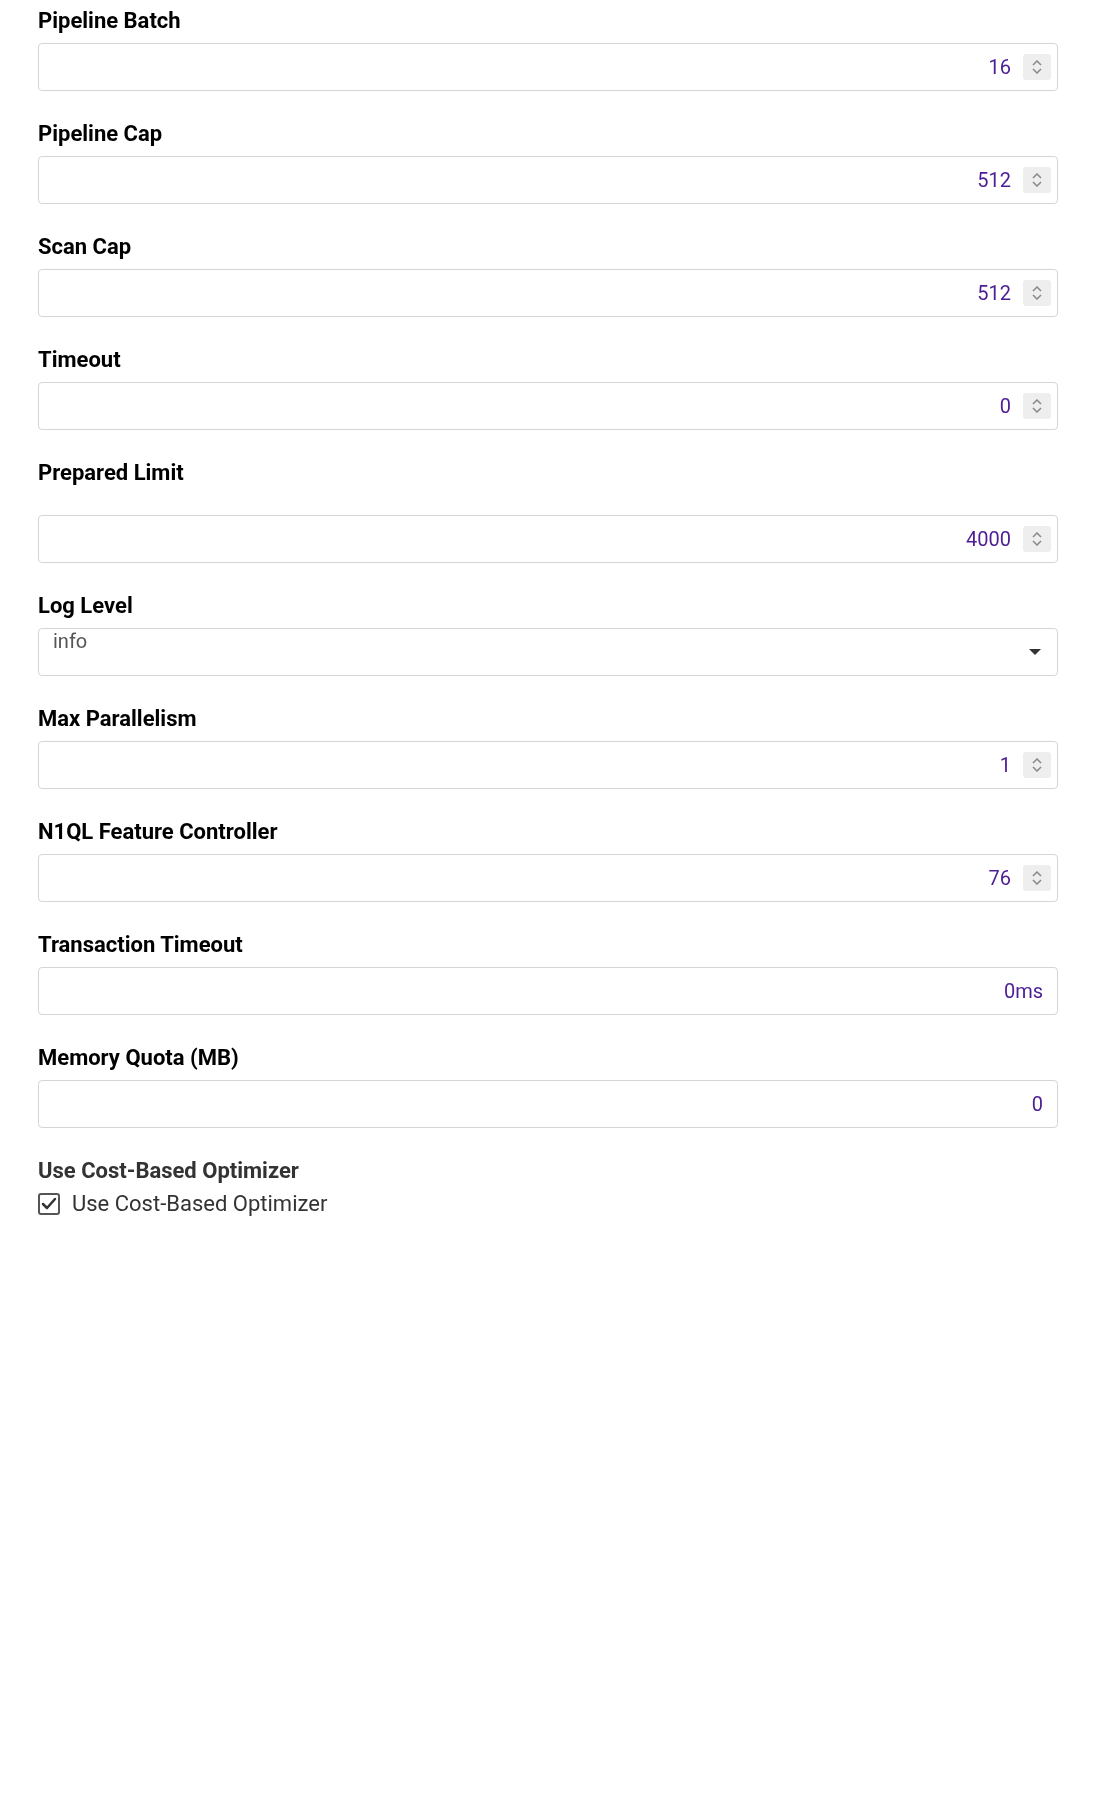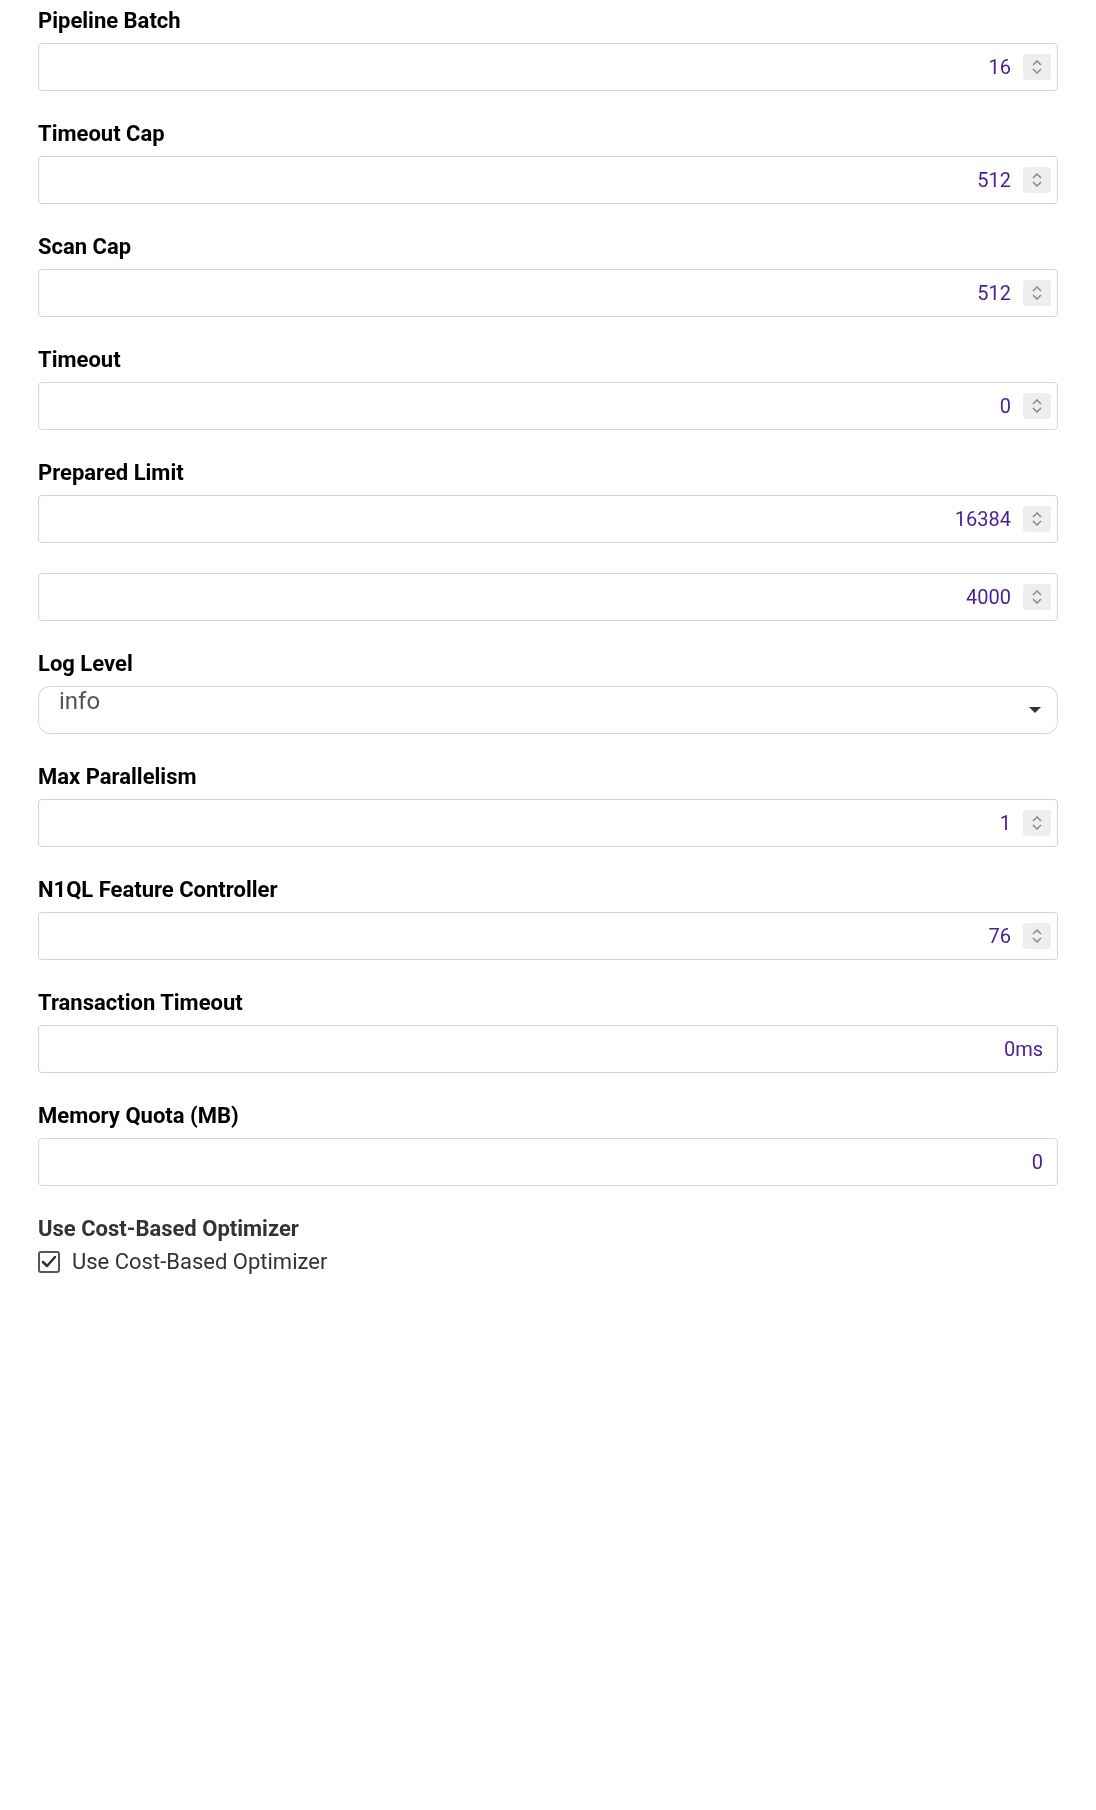--- a/index.html
+++ b/index.html
@@ -64,23 +64,23 @@
       display: block;
     }
     .select-wrap {
       position: relative;
       width: 100%;
     }
     .form-select {
       width: 100%;
       height: 48px;
       border: 1px solid #d5d5d5;
-      border-radius: 12px;
-      padding: 0 20px;
-      font-size: 24px;
+      border-radius: 4px;
+      padding: 0 14px;
+      font-size: 20px;
       color: #555;
       background: #ffffff;
       font-family: inherit;
       outline: none;
       appearance: none;
       -webkit-appearance: none;
       cursor: pointer;
     }
     .select-caret {
       position: absolute;
@@ -130,21 +130,21 @@
           <path d="M1 5 L5 1 L9 5" stroke="#888" stroke-width="1.5" fill="none"></path>
         </svg>
       <svg width="10" height="6" viewBox="0 0 10 6">
           <path d="M1 1 L5 5 L9 1" stroke="#888" stroke-width="1.5" fill="none"></path>
         </svg>
     </div>
   </div>
 </div>
 
 <div class="form-group">
-  <label class="form-label">Timeout Cap</label>
+  <label class="form-label">Pipeline Cap</label>
   <div class="input-wrap">
     <input class="form-input with-spinner" type="text" value="512" style="">
     <div class="spinner">
       <svg width="10" height="6" viewBox="0 0 10 6">
           <path d="M1 5 L5 1 L9 5" stroke="#888" stroke-width="1.5" fill="none"></path>
         </svg>
       <svg width="10" height="6" viewBox="0 0 10 6">
           <path d="M1 1 L5 5 L9 1" stroke="#888" stroke-width="1.5" fill="none"></path>
         </svg>
     </div>
@@ -176,31 +176,20 @@
         </svg>
       <svg width="10" height="6" viewBox="0 0 10 6">
           <path d="M1 1 L5 5 L9 1" stroke="#888" stroke-width="1.5" fill="none"></path>
         </svg>
     </div>
   </div>
 </div>
 
 <div class="form-group">
   <label class="form-label">Prepared Limit</label>
-  <div class="input-wrap">
-    <input class="form-input with-spinner" type="text" value="16384" style="">
-    <div class="spinner">
-      <svg width="10" height="6" viewBox="0 0 10 6">
-          <path d="M1 5 L5 1 L9 5" stroke="#888" stroke-width="1.5" fill="none"></path>
-        </svg>
-      <svg width="10" height="6" viewBox="0 0 10 6">
-          <path d="M1 1 L5 5 L9 1" stroke="#888" stroke-width="1.5" fill="none"></path>
-        </svg>
-    </div>
-  </div>
 </div>
 
 <div class="form-group">
   <div class="input-wrap">
     <input class="form-input with-spinner" type="text" value="4000" style="">
     <div class="spinner">
       <svg width="10" height="6" viewBox="0 0 10 6">
           <path d="M1 5 L5 1 L9 5" stroke="#888" stroke-width="1.5" fill="none"></path>
         </svg>
       <svg width="10" height="6" viewBox="0 0 10 6">

